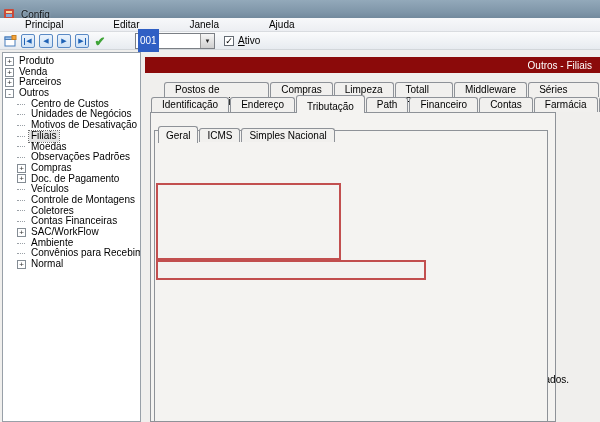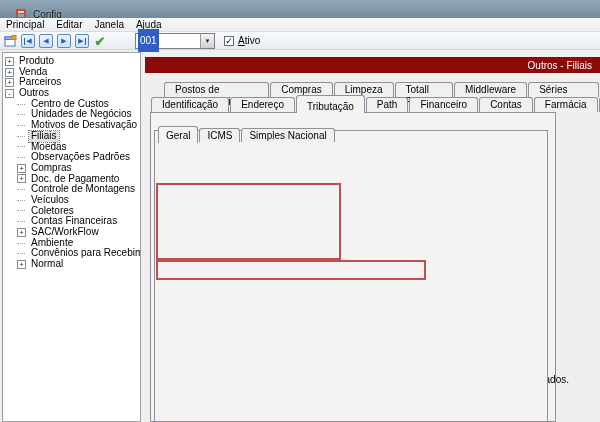--- a/index.html
+++ b/index.html
@@ -3,29 +3,29 @@
 <meta charset="utf-8">
 <style>
   * { box-sizing: border-box; margin: 0; padding: 0; }
   html,body { width:600px; height:422px; }
   body { font-family:"Liberation Sans", sans-serif; font-size:10px; color:#000; }
   #win { position:relative; width:600px; height:422px; background:#f0efed; overflow:hidden; }
 
   
   .titlebar { position:absolute; left:0; top:0; right:0; height:28px;
     background:linear-gradient(180deg,#93a9ba 0%,#7e95a8 45%,#5d7487 100%);
-    display:flex; align-items:center; padding-left:16px; gap:5px; }
+    display:flex; align-items:center; padding-left:4px; gap:5px; }
   .titlebar .title { font-size:10px; color:#101418; text-shadow:0 0 2px rgba(255,255,255,.5); }
   .app-icon { width:12px; height:12px; display:inline-block; }
 
   
   .menubar { position:absolute; left:0; top:18px; right:0; height:14px;
     background:linear-gradient(#f7f8fa,#eceef2); border-bottom:1px solid #d9dce0;
     display:flex; align-items:center; }
-  .menu-item { padding:0 6px; line-height:14px; }
+  .menu-item { padding:0 25px; line-height:14px; }
 
   
   .toolbar { position:absolute; left:0; top:32px; right:0; height:18px;
     background:linear-gradient(#fafbfc,#e7ebf0); border-bottom:1px solid #d2d6da; }
   .tbtn { position:absolute; top:2px; width:14px; height:14px; border:1px solid #5a8ac5;
     background:linear-gradient(#eaf3fd,#cfe2f6); color:#1f62b5; display:flex;
     align-items:center; justify-content:center; font-size:7px; border-radius:2px; gap:1px; }
   .tbtn .vbar { width:1px; height:7px; background:#1f62b5; }
   .tbtn.flat { border:none; background:transparent; }
   .check-glyph { color:#3fa437; font-size:13px; font-weight:bold; }
@@ -191,25 +191,25 @@
       <div class="tree-row lvl1">
         <span class="glyph">+</span>
         <span class="lbl">Compras</span>
       </div>
       <div class="tree-row lvl1">
         <span class="glyph">+</span>
         <span class="lbl">Doc. de Pagamento</span>
       </div>
       <div class="tree-row lvl1">
         <span class="conn"></span>
+        <span class="lbl">Veículos</span>
+      </div>
+      <div class="tree-row lvl1">
+        <span class="conn"></span>
         <span class="lbl">Controle de Montagens</span>
-      </div>
-      <div class="tree-row lvl1">
-        <span class="conn"></span>
-        <span class="lbl">Veículos</span>
       </div>
       <div class="tree-row lvl1">
         <span class="conn"></span>
         <span class="lbl">Coletores</span>
       </div>
       <div class="tree-row lvl1">
         <span class="conn"></span>
         <span class="lbl">Contas Financeiras</span>
       </div>
       <div class="tree-row lvl1">

